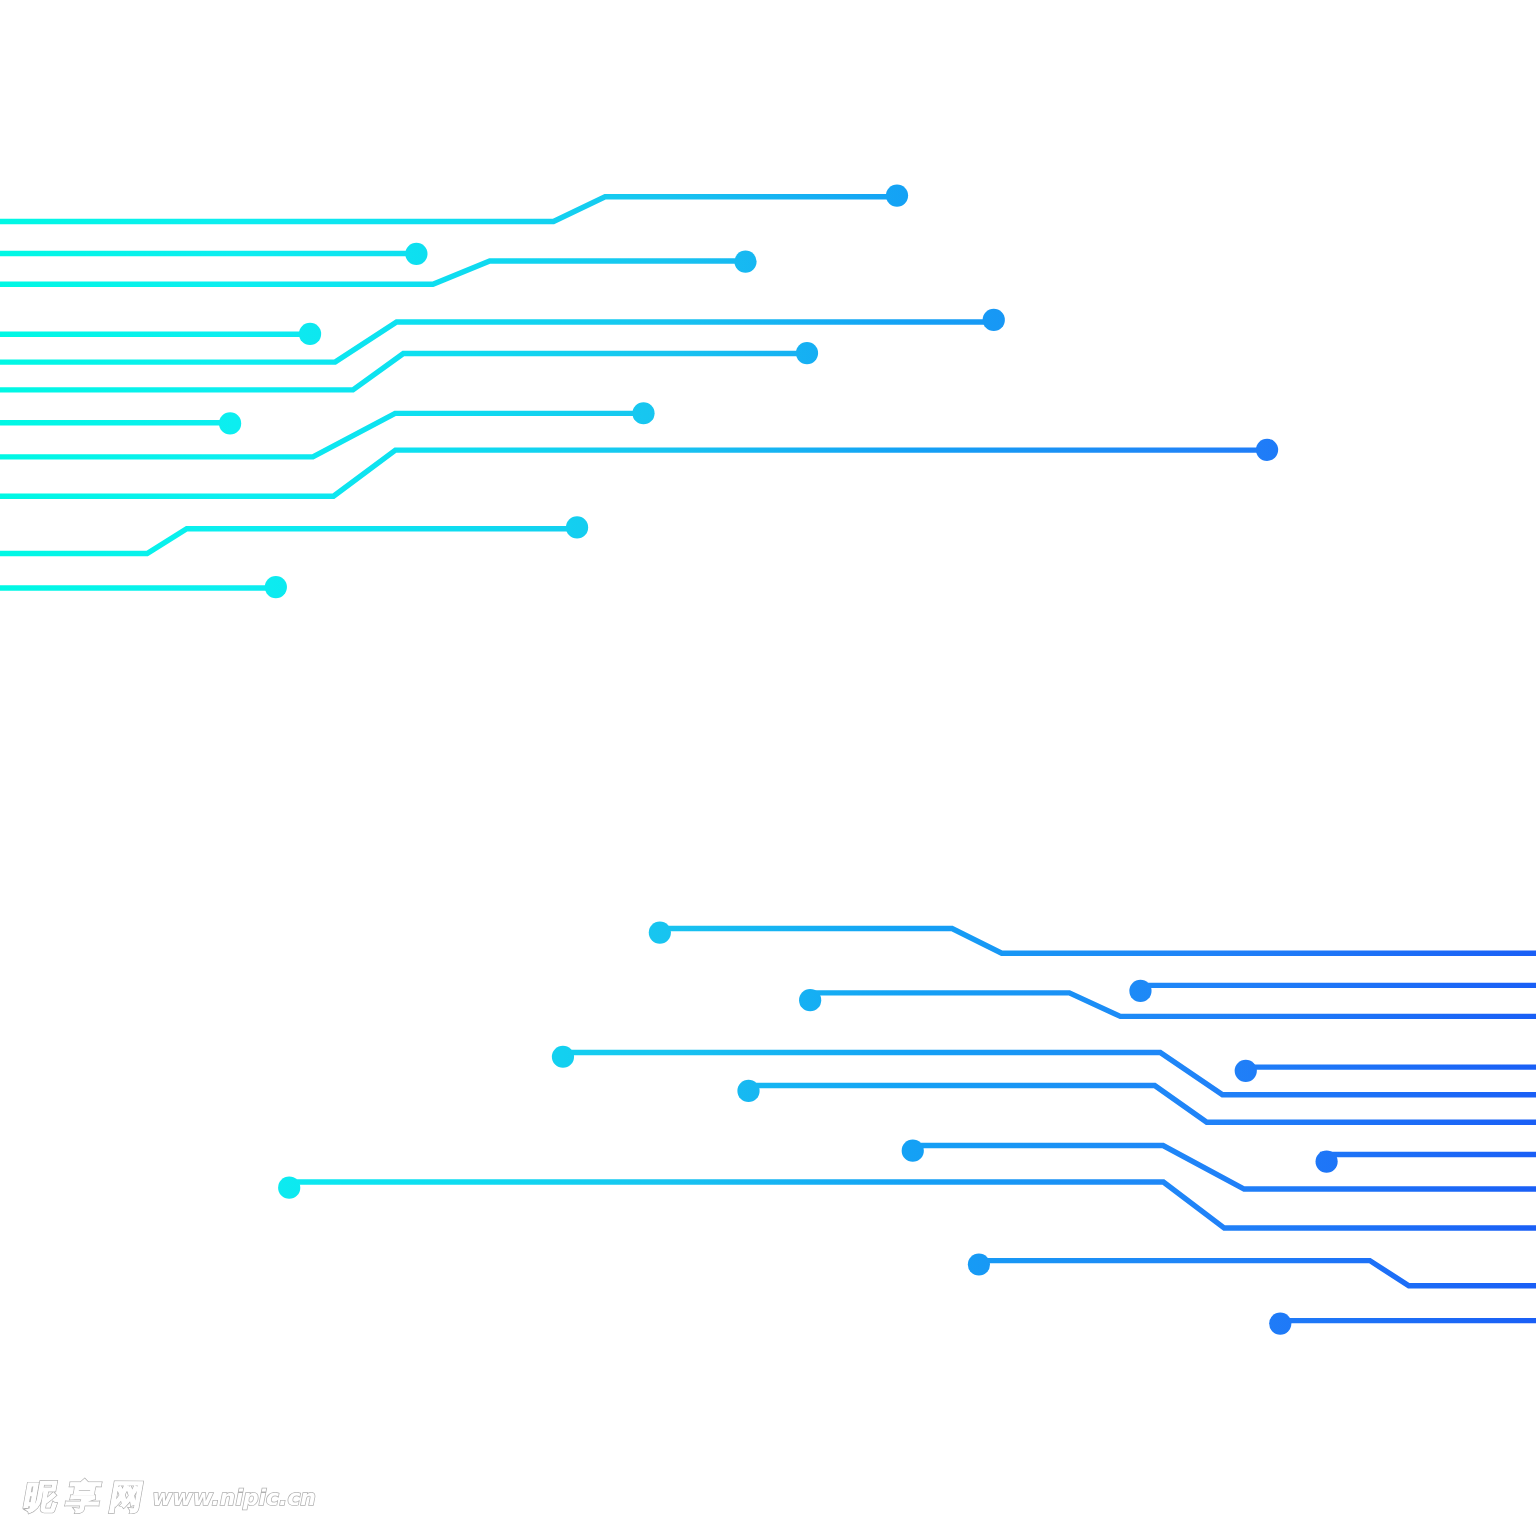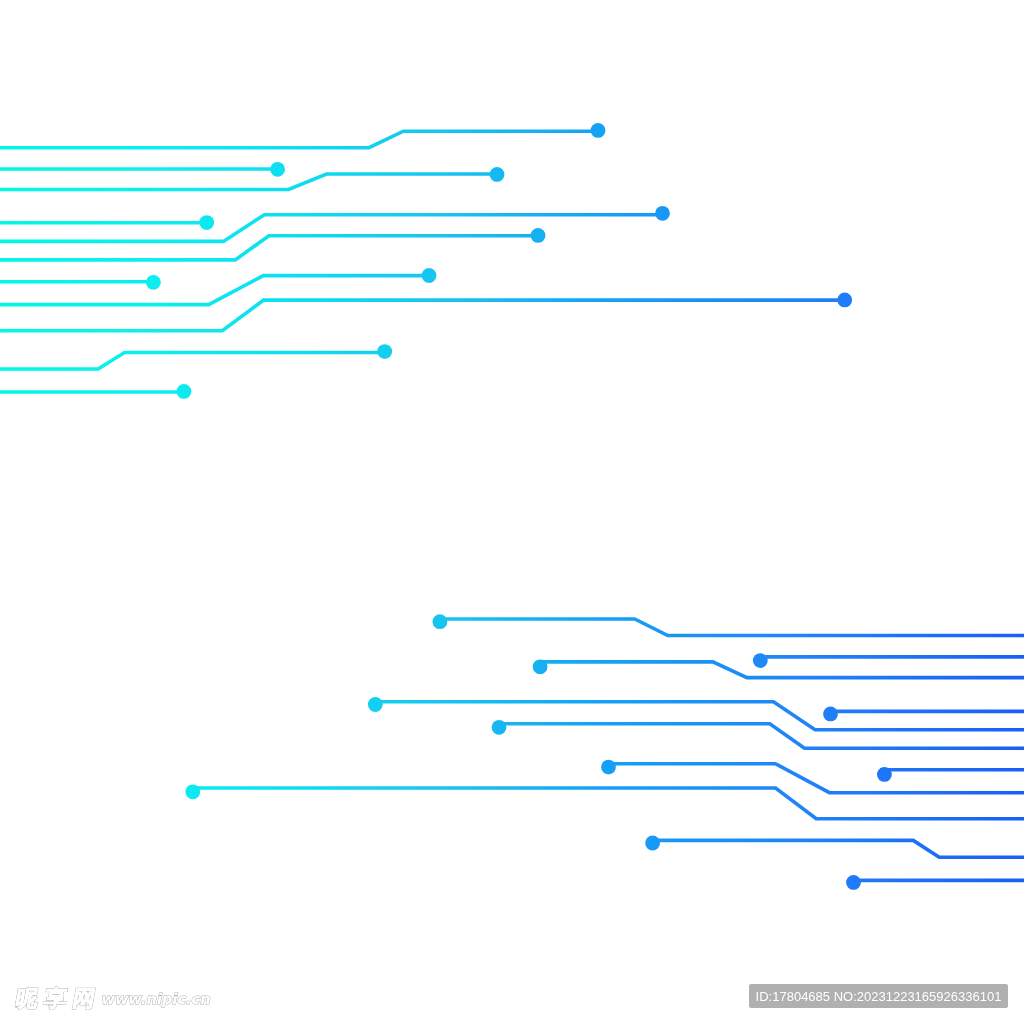--- a/index.html
+++ b/index.html
@@ -87,16 +87,13 @@
         <path d="M853 880.4 L1024 880.4" fill="none" stroke="url(#g1)" stroke-width="3.6" stroke-linecap="butt" stroke-linejoin="miter"></path>
         <circle cx="853.5" cy="882.4" r="7.4" fill="url(#g1)"></circle>
       </g>
     </svg>
 
   <div class="wm">
     <span class="wm-logo" data-txt="昵享网">昵享网</span>
     <span class="wm-url" data-txt="www.nipic.cn">www.nipic.cn</span>
   </div>
 
-  <div class="idbadge">
-    <span>ID:17804685 NO:20231223165926336101</span>
-  </div>
 </div>
 
 </body></html>

